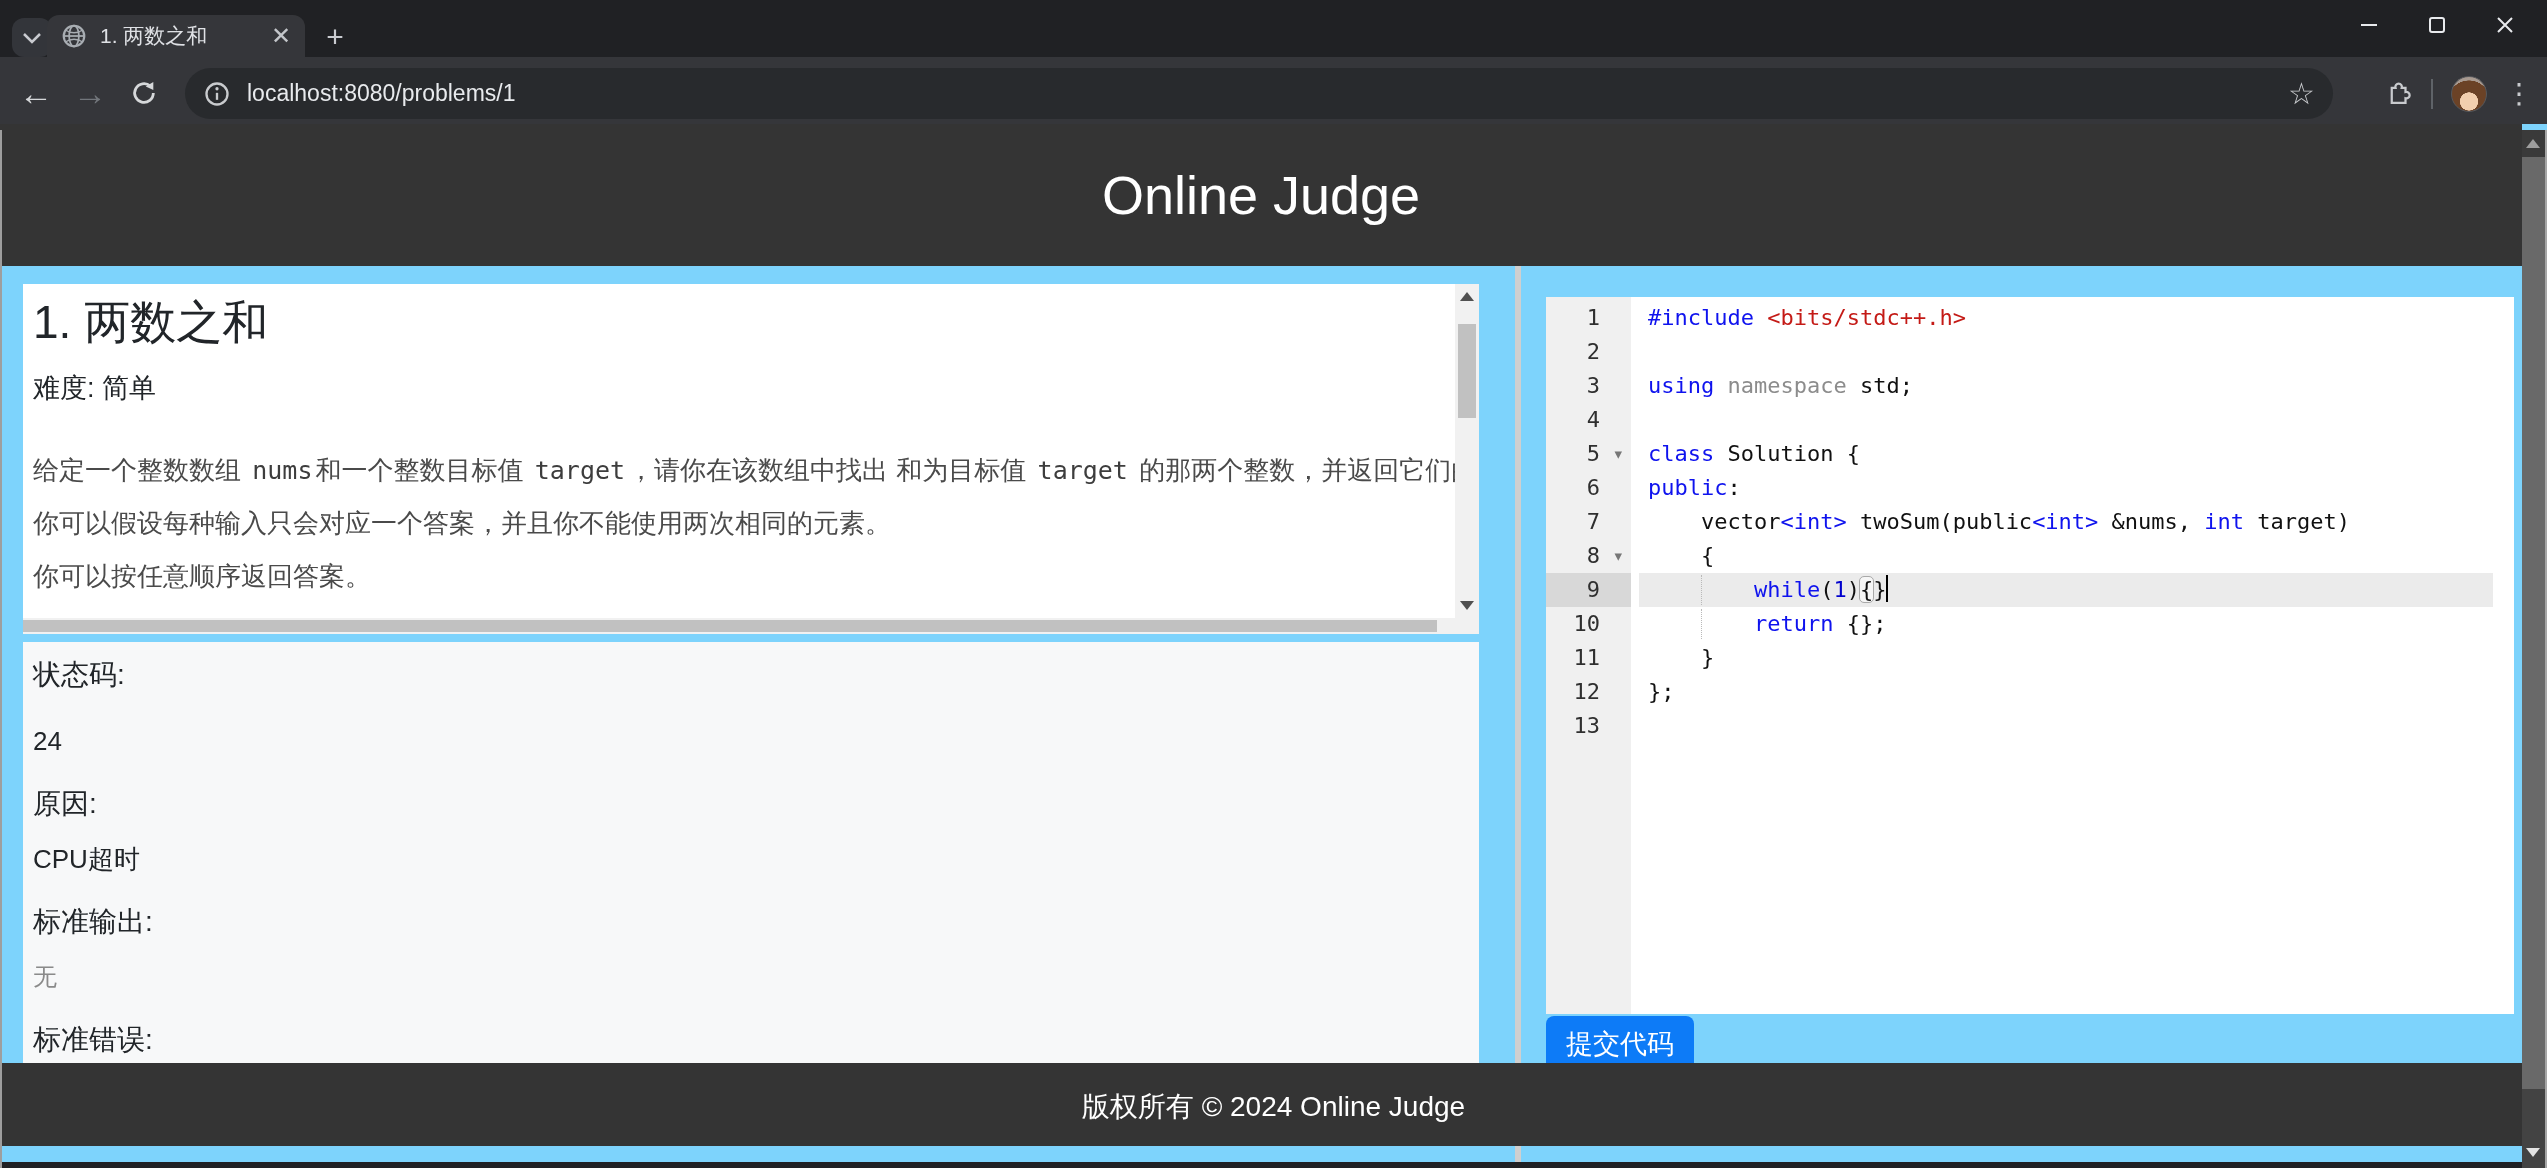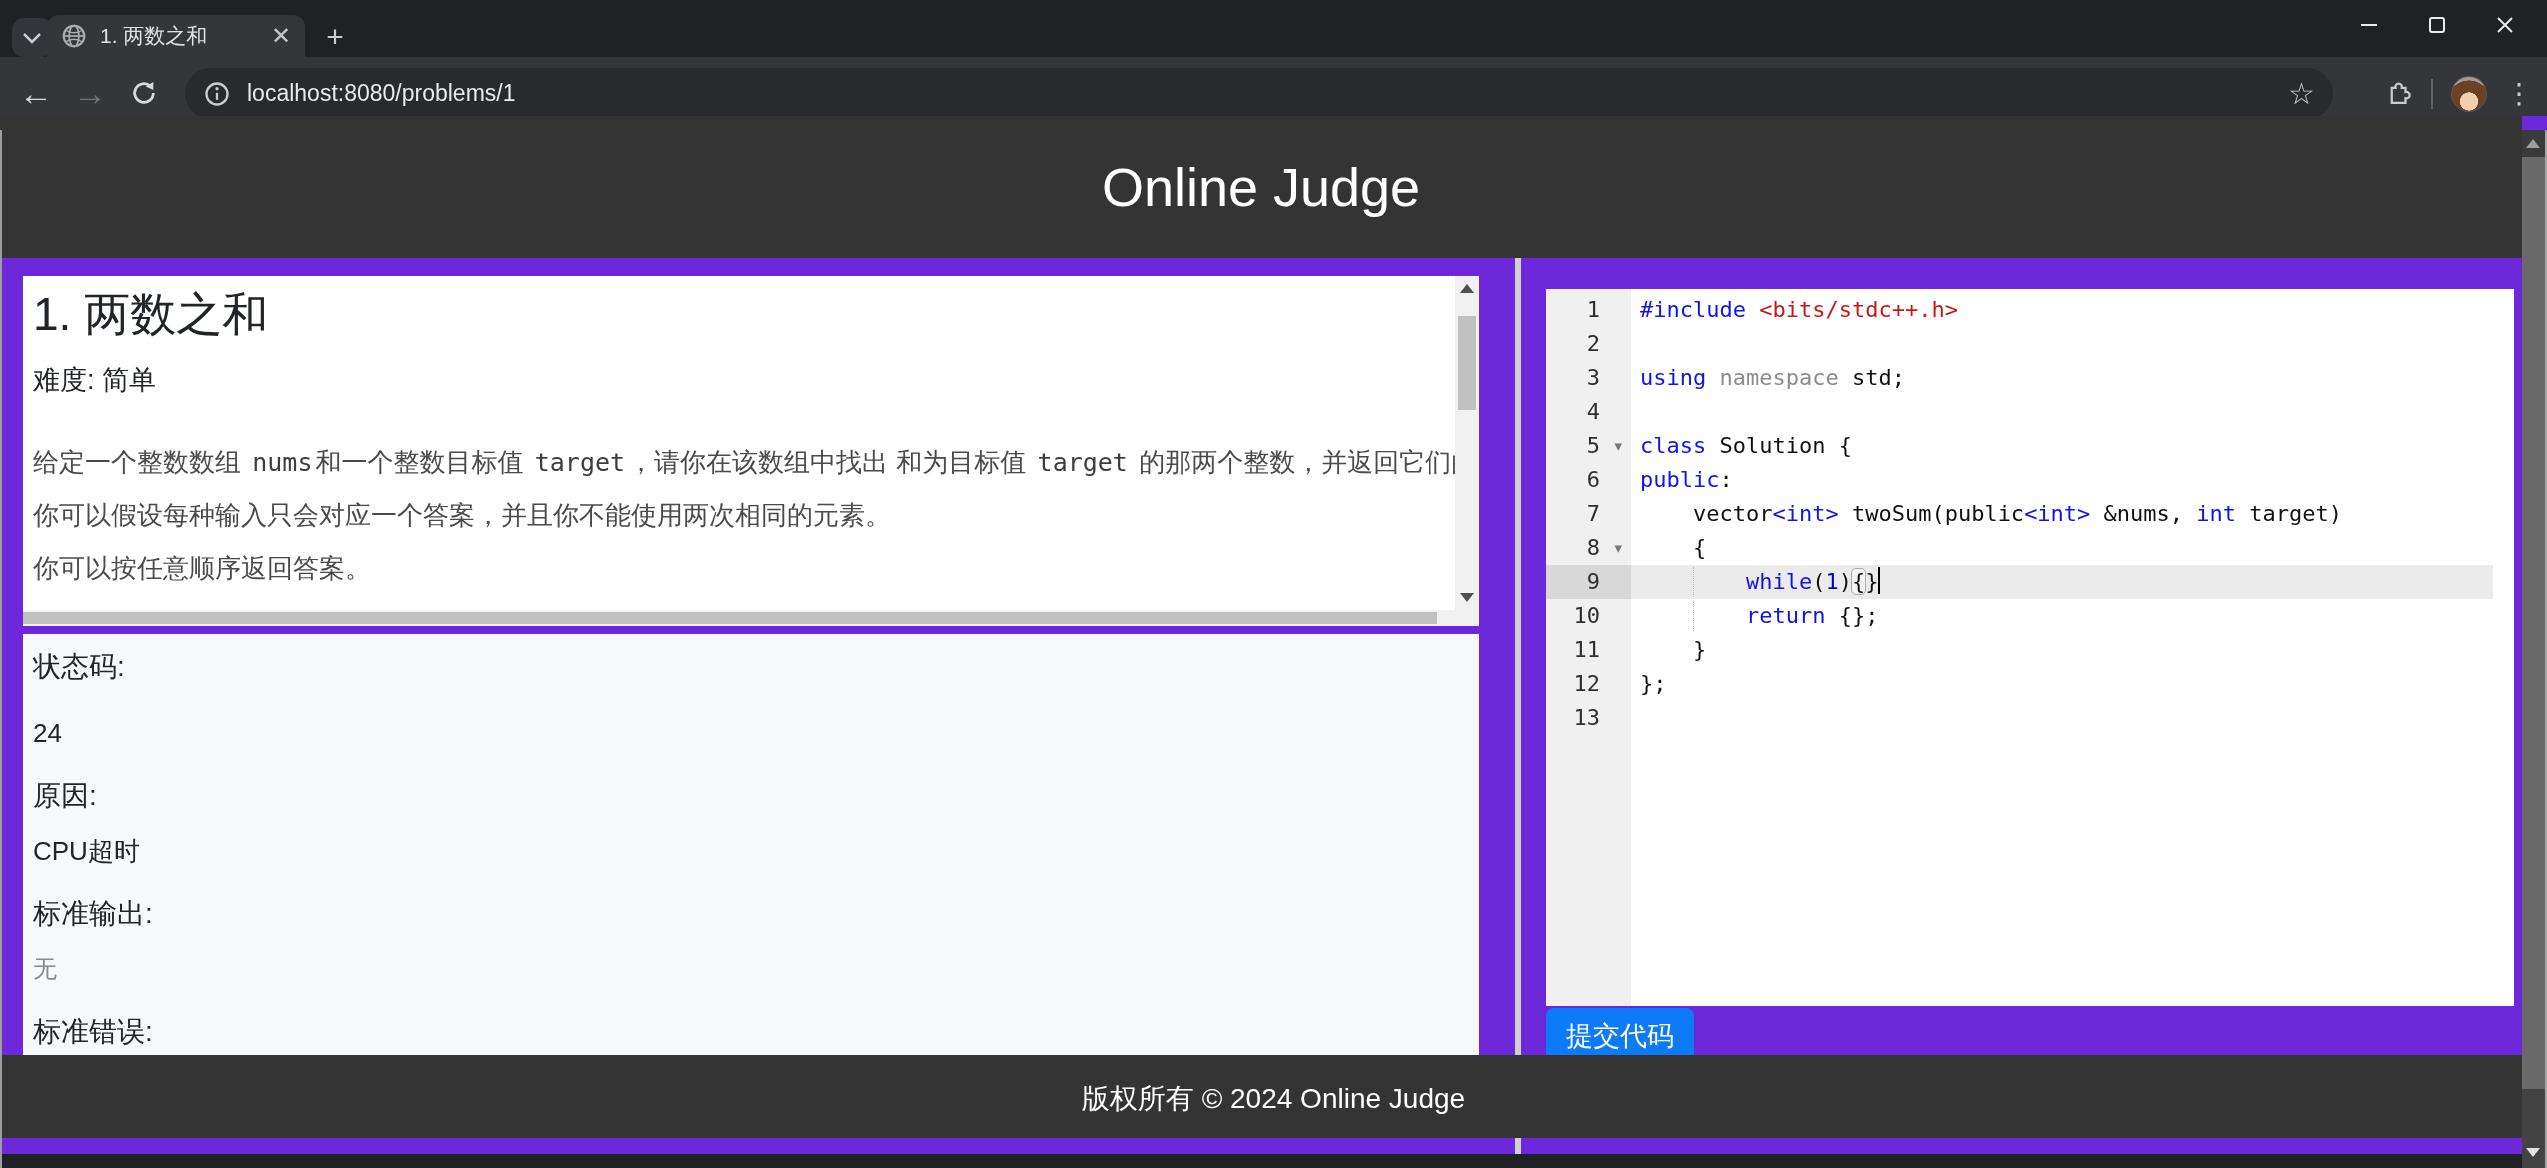--- a/index.html
+++ b/index.html
@@ -29,21 +29,21 @@
   .url-text { color:#e8eaed; font-size:23px; margin-left:16px; flex:1; }
   .star { color:#c9cbce; font-size:30px; }
   .tool-right { position:absolute; right:14px; top:11px; height:51px; display:flex; align-items:center; gap:18px; }
   .vdivider { width:2px; height:30px; background:#5f6368; }
   .avatar { width:36px; height:36px; border-radius:50%;
             background: radial-gradient(circle at 50% 72%, #f2cfae 0 30%, #6b4226 31% 70%, #a89a90 71%);
             border:1px solid #56585c; }
   .dots { color:#c9cbce; font-size:28px; letter-spacing:0; line-height:1; }
 
   
-  .page { position:absolute; left:0; top:116px; width:2547px; height:1038px; background:#6d28d9; }
+  .page { position:absolute; left:0; top:124px; width:2547px; height:1038px; background:#7dd3fc; }
   .edge-left { position:absolute; left:0; top:130px; width:2px; height:1038px; background:#9e9e9e; z-index:60; }
   .edge-right { position:absolute; left:2545px; top:130px; width:2px; height:1038px; background:#a6a6a6; z-index:60; }
 
   .site-header { position:absolute; left:0; top:0; width:2522px; height:142px; background:#343434;
                  display:flex; align-items:center; justify-content:center; }
   .site-title { color:#ffffff; font-size:54px; font-weight:400; }
 
   
   .desc { position:absolute; left:23px; top:160px; width:1456px; height:350px; background:#fff; overflow:hidden; }
   .desc-content { position:absolute; left:10px; top:10px; width:1410px; }
@@ -74,21 +74,21 @@
 
   .col-divider { position:absolute; left:1515px; top:142px; width:6px; height:896px; background:#cfcfcf; }
 
   
   .editor { position:absolute; left:1546px; top:173px; width:968px; height:717px; background:#fff;
             font-family:"DejaVu Sans Mono", monospace; font-size:22px; line-height:34px; }
   .gutter { position:absolute; left:0; top:0; width:85px; height:717px; background:#f0f0f0; padding-top:4px; }
   .gnum { position:relative; height:34px; color:#2f2f2f; text-align:right; padding-right:31px; }
   .gnum.gactive { background:#d8d8d8; }
   .fold { position:absolute; right:9px; top:0; font-size:15px; color:#777; font-family:"Liberation Sans",sans-serif; }
-  .code-area { position:absolute; left:85px; top:4px; width:883px; }
+  .code-area { position:absolute; left:85px; top:4px; width:883px;padding-left:8px; }
   .cline { position:relative; height:34px; padding-left:9px; white-space:pre; color:#111; }
   .cline.lactive { background:#ebebeb; width:calc(100% - 21px); }
   .iguide { position:absolute; left:62px; top:2px; height:30px; border-left:1px dotted #b9b9b9; }
   .kw  { color:#0f13ee; }
   .str { color:#c41a16; }
   .ns  { color:#8c8c8c;text-align:center; }
   .num { color:#0000cd; }
   .brk { outline:1px solid #a9a9a9; border-radius:4px; background:#f6f6f6; }
   .cursor { display:inline-block; width:2px; height:27px; background:#000; vertical-align:-5px; }
 

